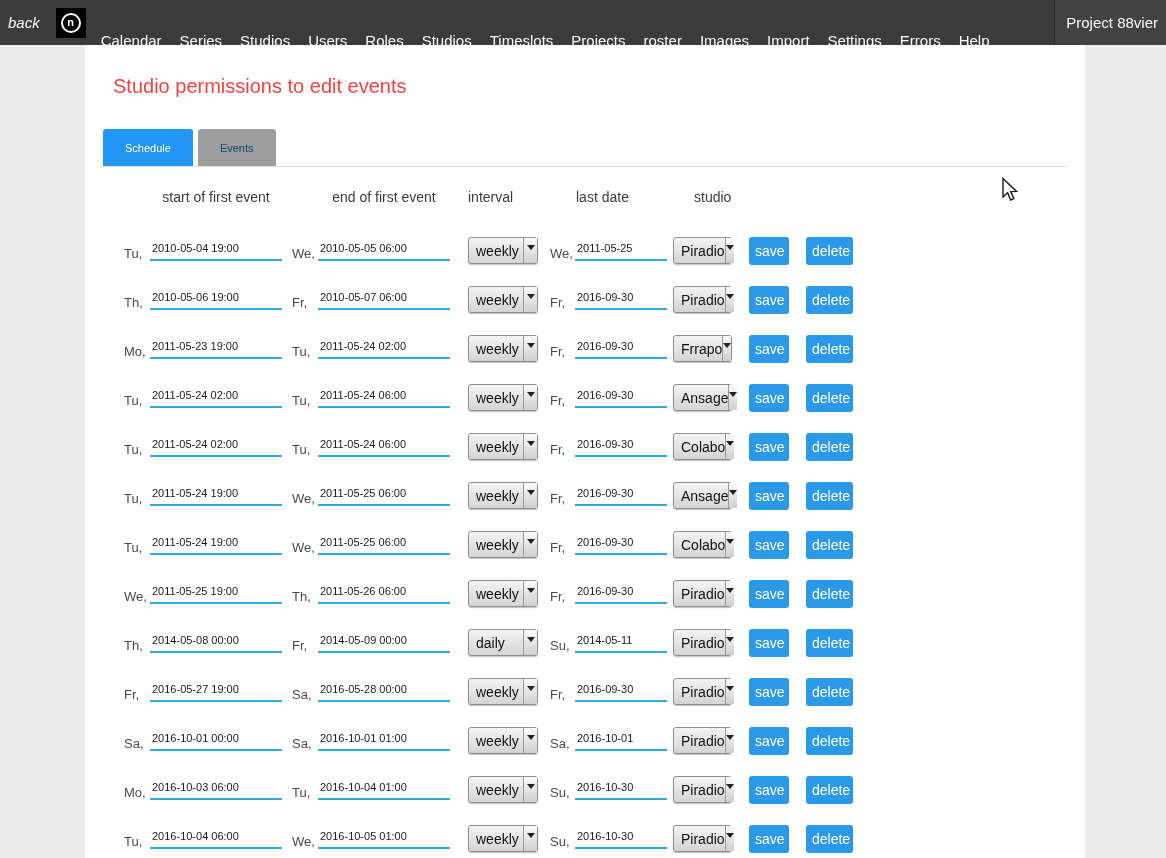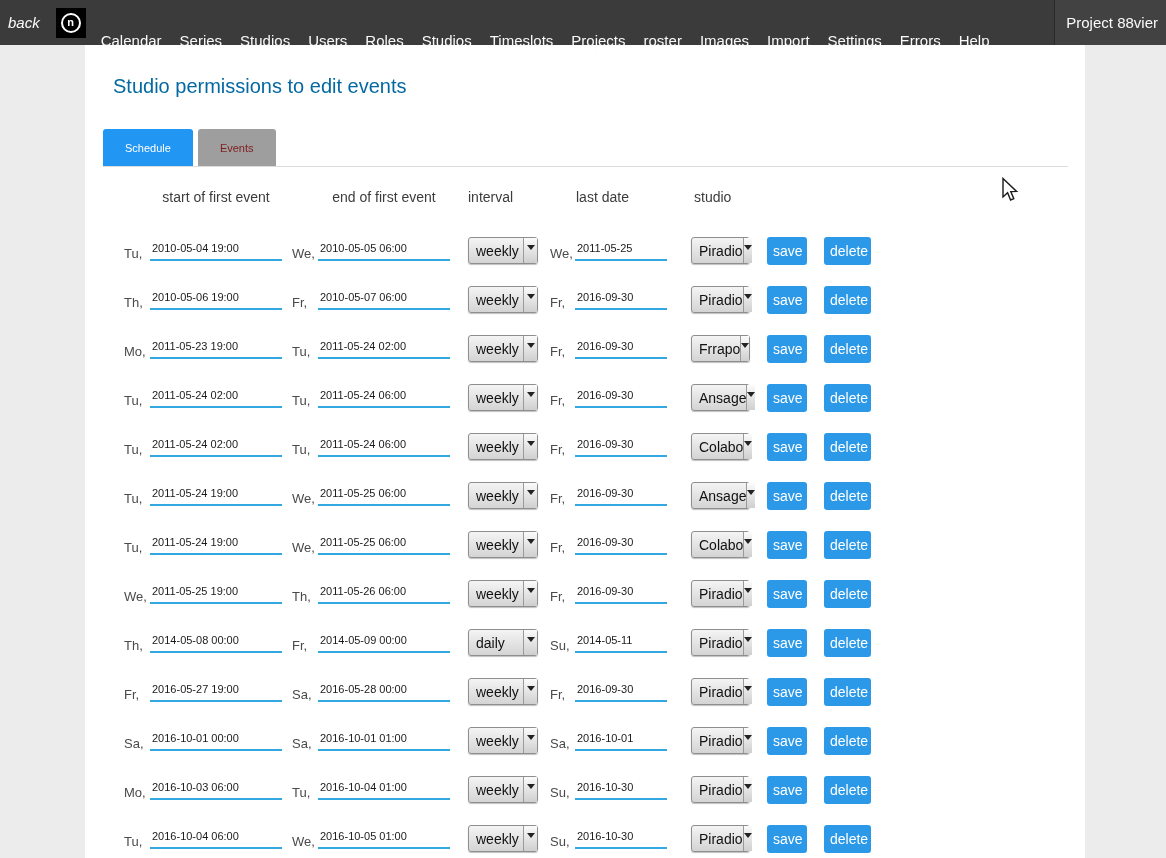--- a/index.html
+++ b/index.html
@@ -46,30 +46,30 @@
     width: 0; height: 0; display: block;
     border: 4px solid transparent; border-top: 5px solid #222;
   }
 
   
   .content {
     margin-left: 85px; width: 1000px; min-height: 813px;
     background: #FFFFFF; padding-top: 30px;
   }
   .page-title {
-    margin: 0 0 0 28px; font-size: 20px; font-weight: normal; color: #0369a1;
+    margin: 0 0 0 28px; font-size: 20px; font-weight: normal; color: #ef4444;
   }
   .tabs { display: flex; gap: 5px; margin: 31px 0 0 18px; }
   .tab {
     height: 37px; padding: 0 22px; font-size: 11px;
     display: flex; align-items: center;
     border-radius: 3px 3px 0 0; cursor: pointer;
   }
   .tab.active { background: #2196F3; color: #FFFFFF; }
-  .tab.inactive { background: #9E9E9E; color: #7f1d1d; }
+  .tab.inactive { background: #9E9E9E; color: #0c4a6e; }
   .tab-divider { border-bottom: 1px solid #DCDCDC; width: 965px; margin-left: 18px; }
 
   
   .sched { padding-left: 39px; }
   .header-row { display: flex; align-items: center; height: 59px; font-size: 14px; color: #3C3C3C; }
   .hc-d1 { width: 26px; }
   .hc-start { width: 132px; text-align: center; }
   .hc-d2 { width: 36px; }
   .hc-end { width: 132px; text-align: center; }
   .hc-interval { margin-left: 18px; width: 70px; }
@@ -101,21 +101,21 @@
   .sel-arrow {
     width: 14px; border-left: 1px solid #9A9A9A;
     background: linear-gradient(#FBFBFB, #CFCFCF);
     display: flex; justify-content: center; padding-top: 7px;
   }
   .sel-arrow i {
     width: 0; height: 0; display: block;
     border: 4px solid transparent; border-top: 5px solid #222;
   }
   .sel.interval { width: 70px; margin-left: 18px; }
-  .sel.studio { width: 59px; margin-left: 24px; }
+  .sel.studio { width: 59px; margin-left: 6px; }
 
   .btn {
     border: none; border-radius: 3px; height: 28px;
     background: #2B98E8; color: #fff; font-size: 14px;
     font-family: "Liberation Sans", sans-serif; cursor: pointer;
   }
   .btn.save { margin-left: 17px; width: 40px; }
   .btn.delete { margin-left: 17px; width: 47px; }
 
   

